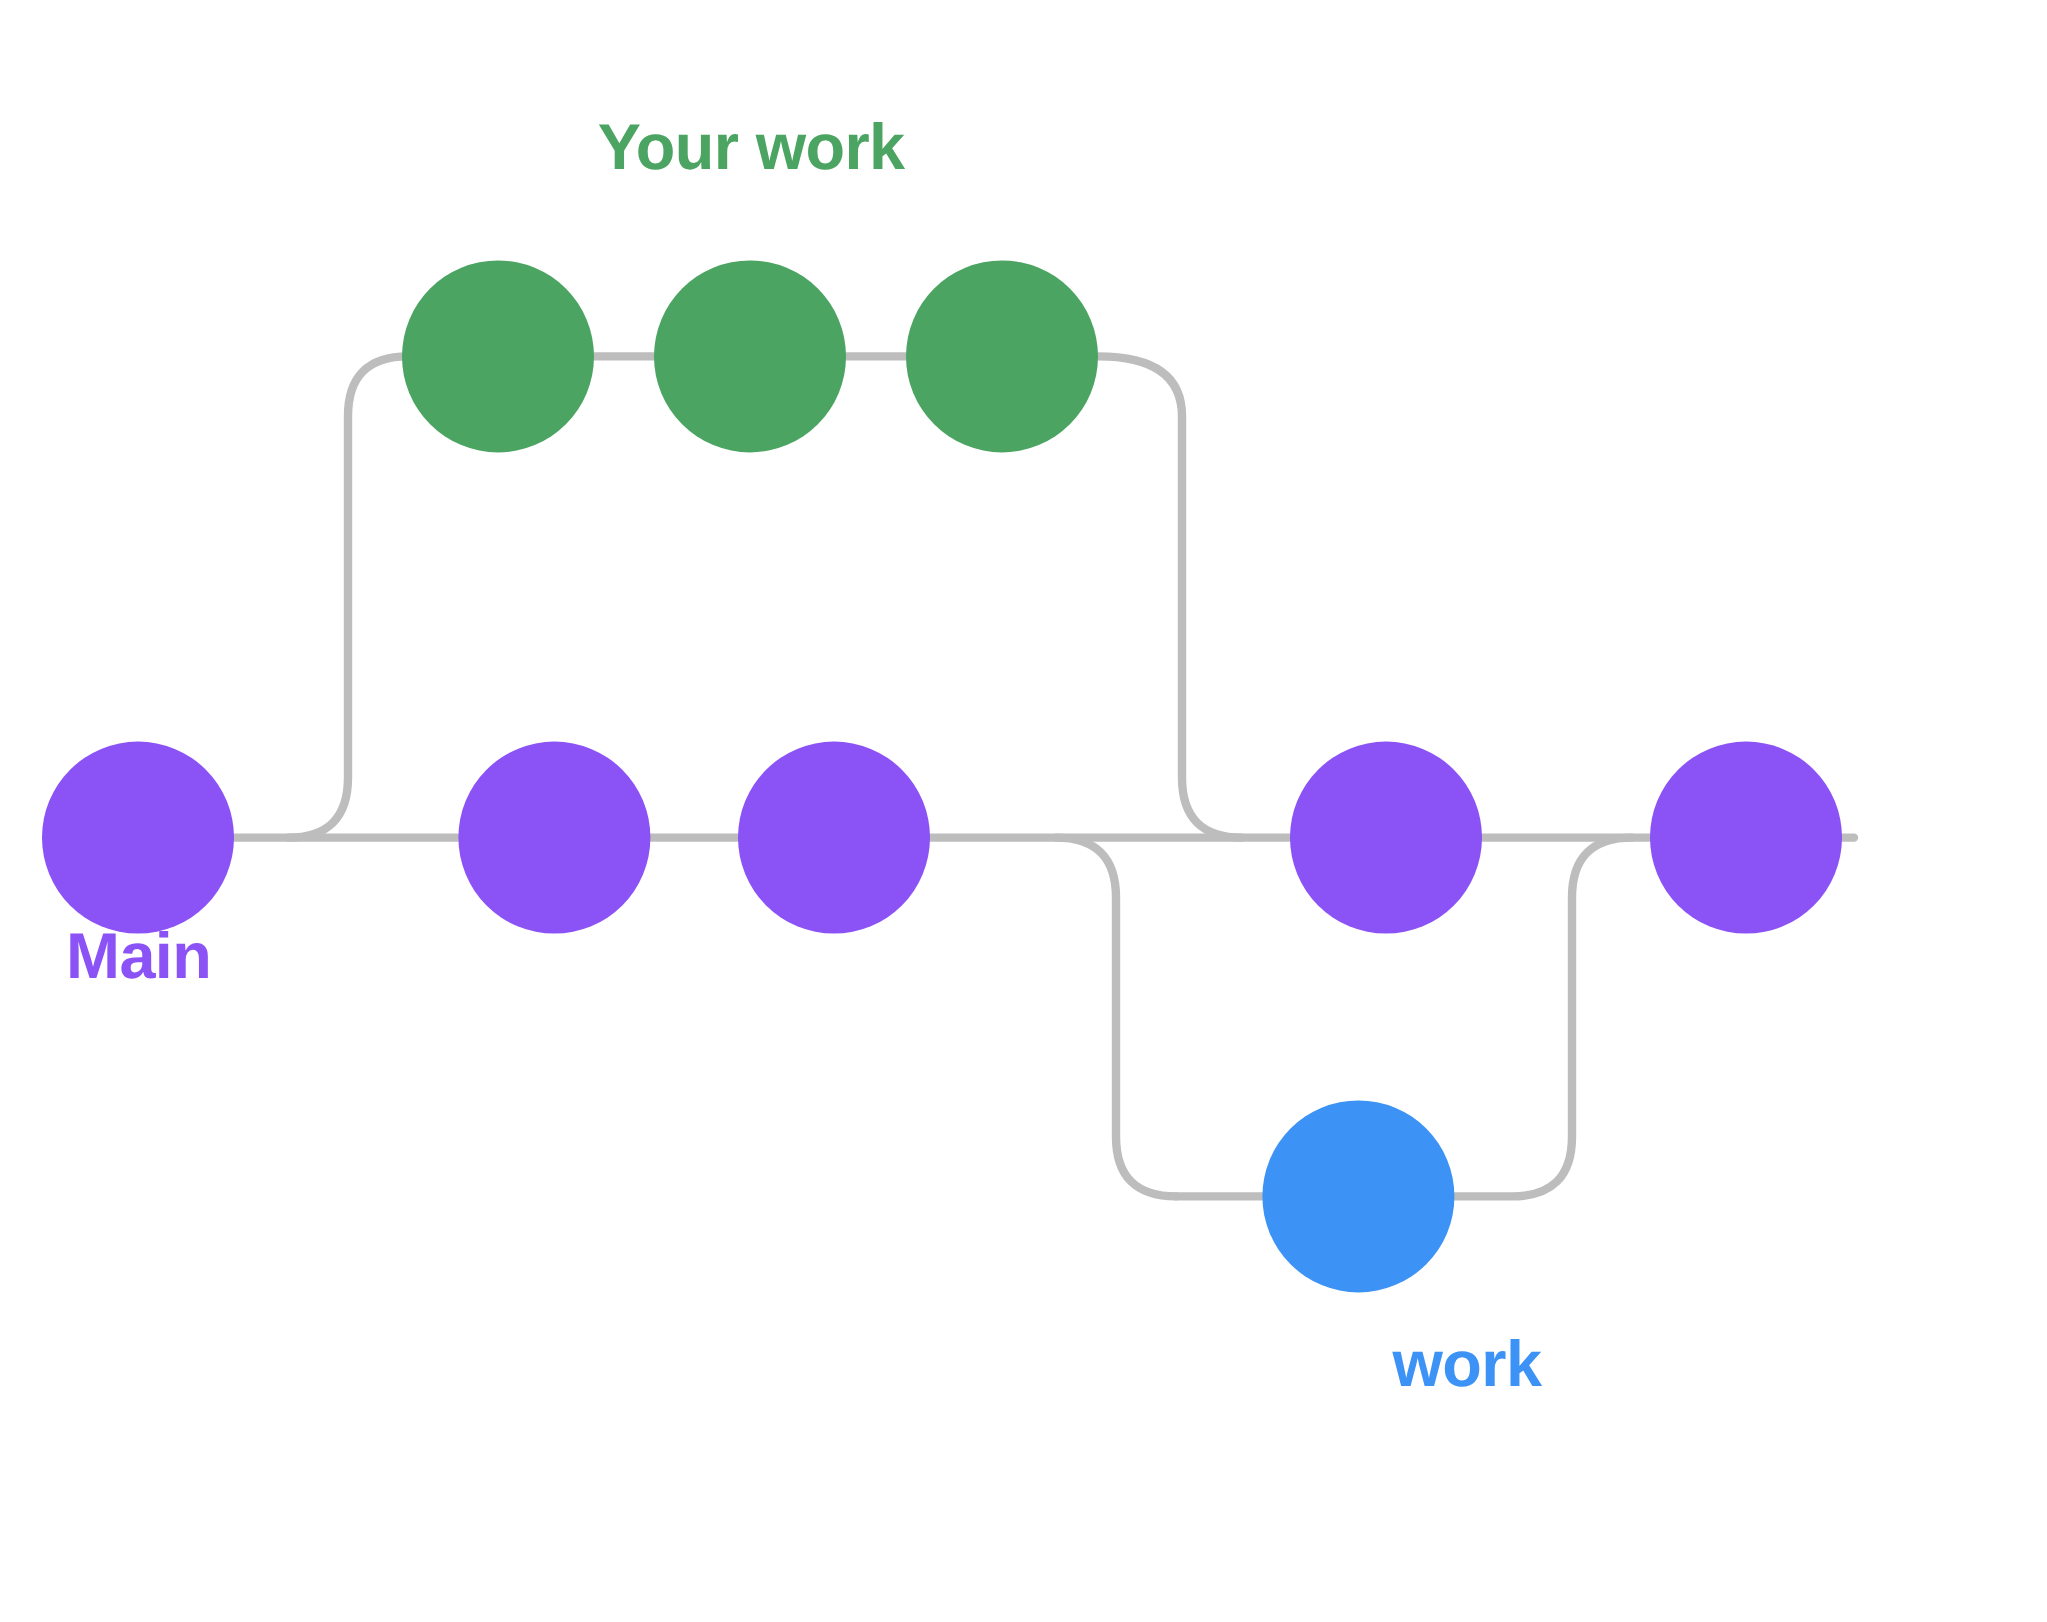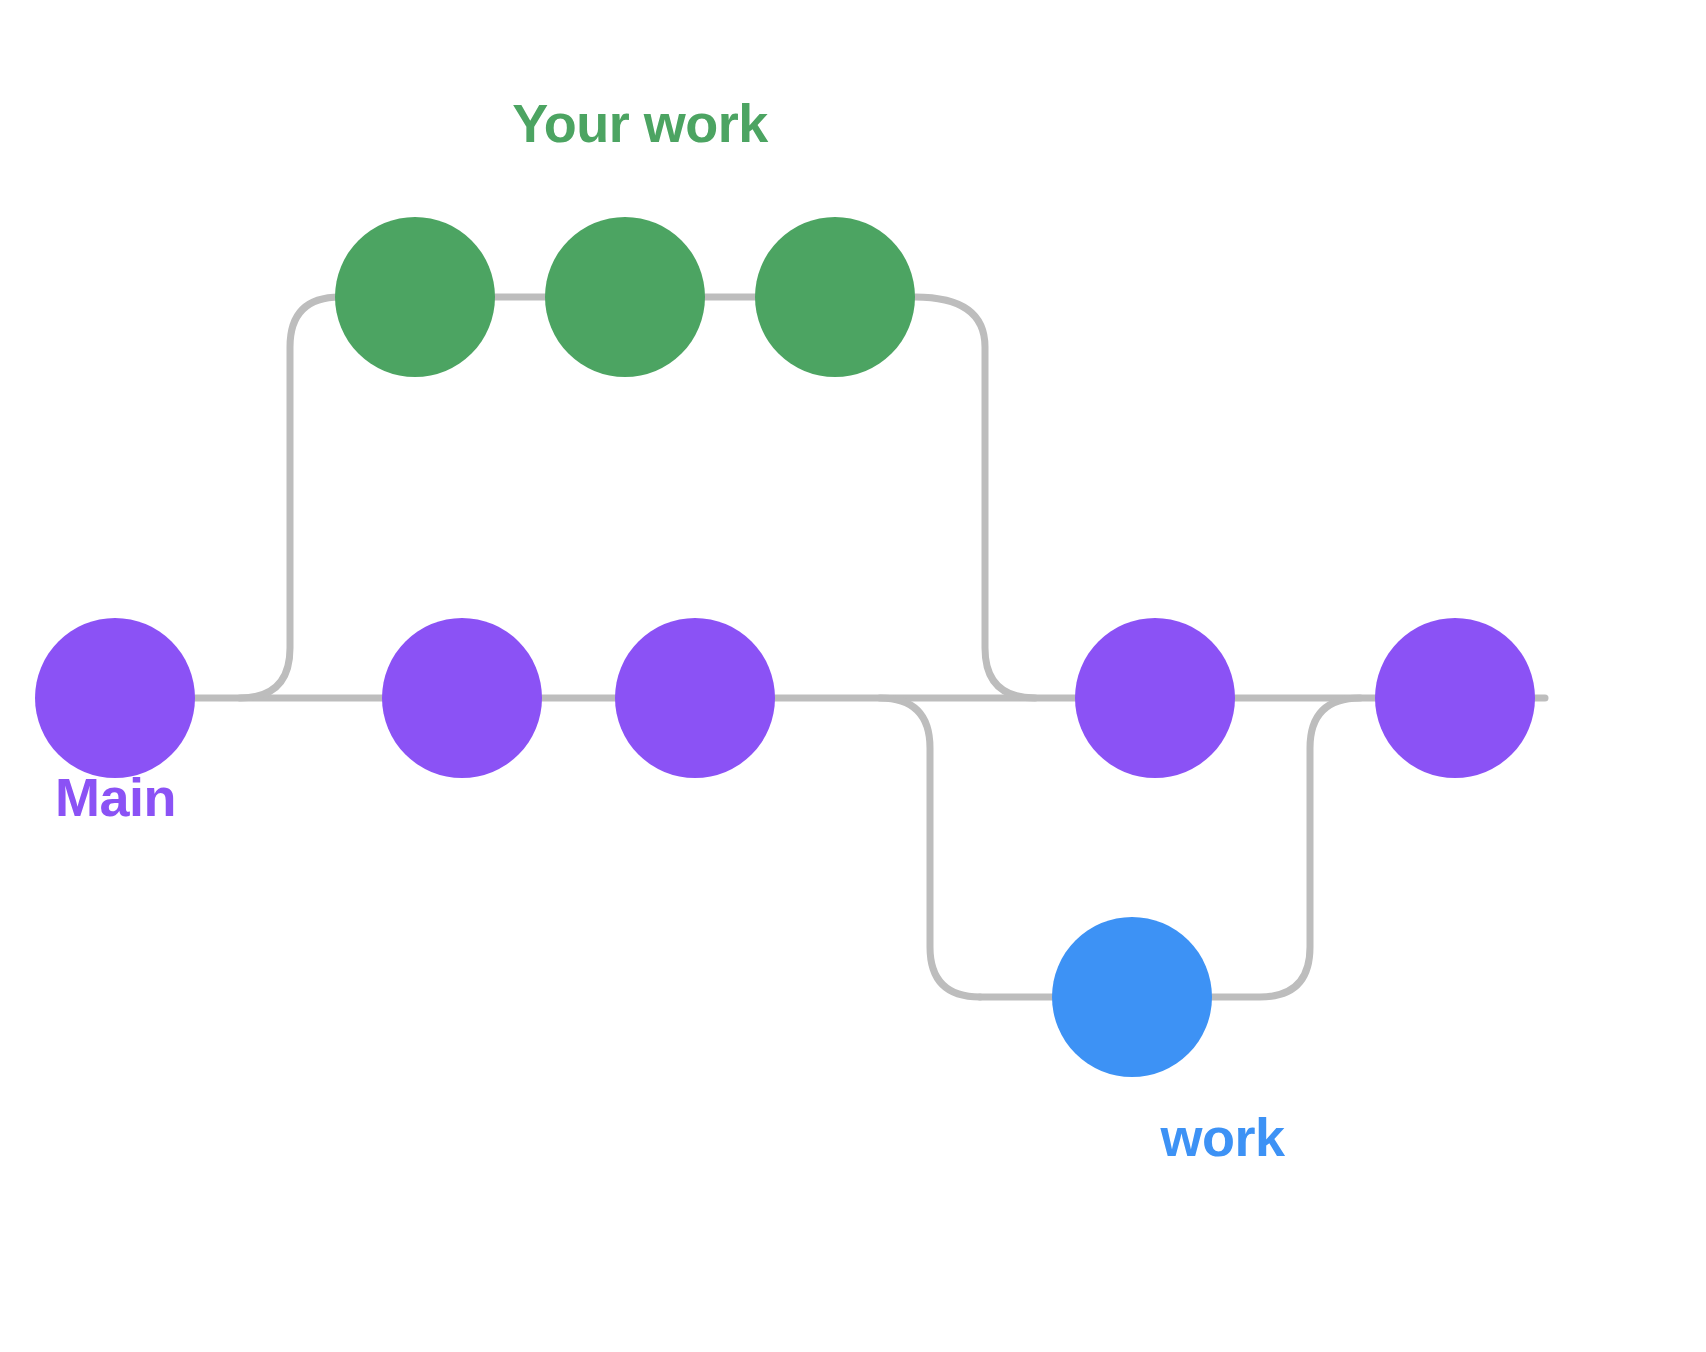--- a/index.html
+++ b/index.html
@@ -30,21 +30,20 @@
     white-space: pre;
     letter-spacing: -0.5px;
     line-height: 1.15;
   }
   #label-your-work {
     left: 0;
     top: 92px;
     width: 1252px;
     text-align: center;
     font-size: 54px;
-    padding-left: 14px;
   }
   #label-main {
     left: 55px;
     top: 766px;
     font-size: 54px;
   }
   #label-another {
     left: 805px;
     top: 1044px;
     width: 835px;

